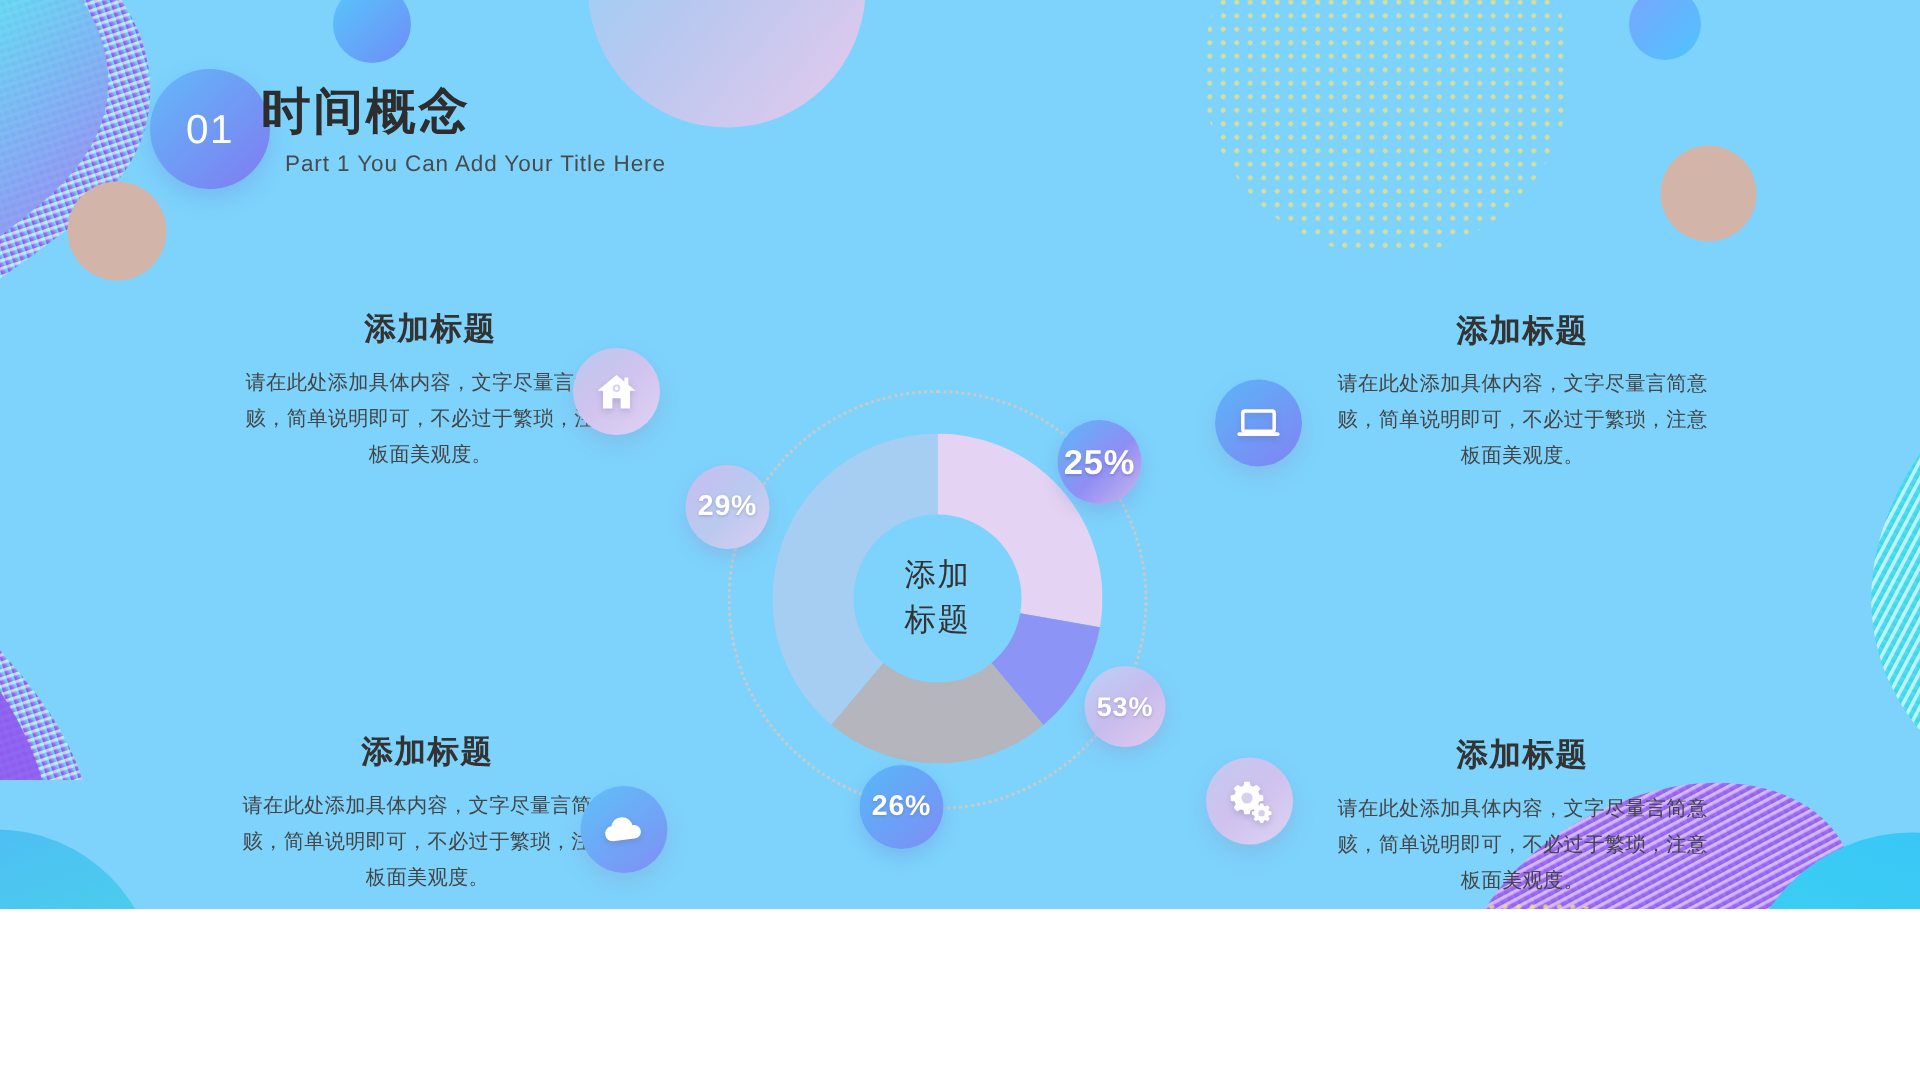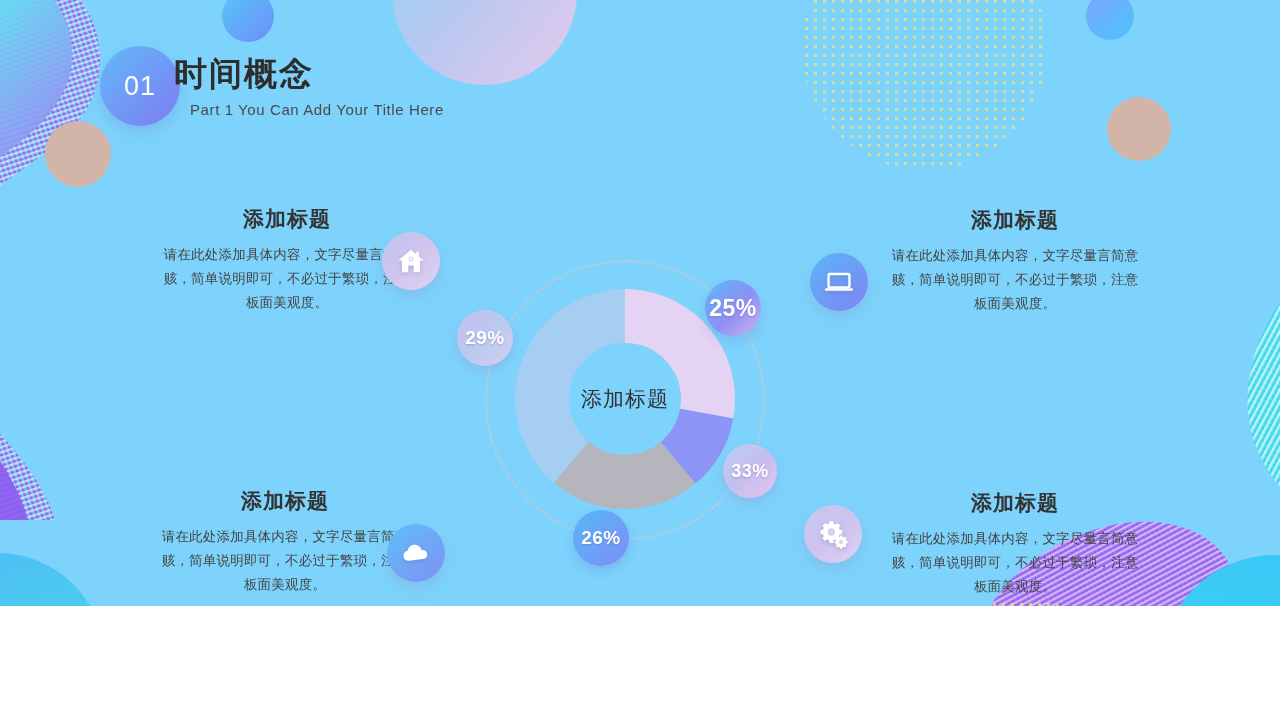--- a/index.html
+++ b/index.html
@@ -75,21 +75,21 @@
 
   
   .chart-wrap { position:absolute; left:480px; top:255px; width:290px; height:290px; }
   .dash-ring {
     position:absolute; left:5px; top:5px; width:280px; height:280px;
     border-radius:50%; border:2px dotted #c9c9c9;
   }
   .donut-svg { position:absolute; left:35px; top:34px; }
   .donut-hole-text {
     position:absolute; left:35px; top:34px; width:220px; height:220px;
-    display:flex; flex-direction:row; align-items:center; justify-content:center;
+    display:flex; flex-direction:column; align-items:center; justify-content:center;
     font-size:21px; color:#333; line-height:1.42; text-align:center; letter-spacing:1px;
   }
 
   
   .pct {
     position:absolute; border-radius:50%;
     display:flex; align-items:center; justify-content:center;
     color:#ffffff; font-weight:bold; letter-spacing:.5px;
     text-shadow:0 1px 2px rgba(90,90,140,.35);
   }
@@ -222,21 +222,21 @@
     </svg>
 
     <div class="donut-hole-text">
       <span>添加</span>
       <span>标题</span>
     </div>
   </div>
 
   <div class="pct pct-25">25%</div>
   <div class="pct pct-35">29%</div>
-  <div class="pct pct-10">33%</div>
+  <div class="pct pct-10">53%</div>
   <div class="pct pct-20">26%</div>
 
   <div class="feat f-tl">
     <div class="feat-title">添加标题</div>
     <div class="feat-body">请在此处添加具体内容，文字尽量言简意赅，简单说明即可，不必过于繁琐，注意板面美观度。</div>
   </div>
 
   <div class="feat f-bl">
     <div class="feat-title">添加标题</div>
     <div class="feat-body">请在此处添加具体内容，文字尽量言简意赅，简单说明即可，不必过于繁琐，注意板面美观度。</div>

